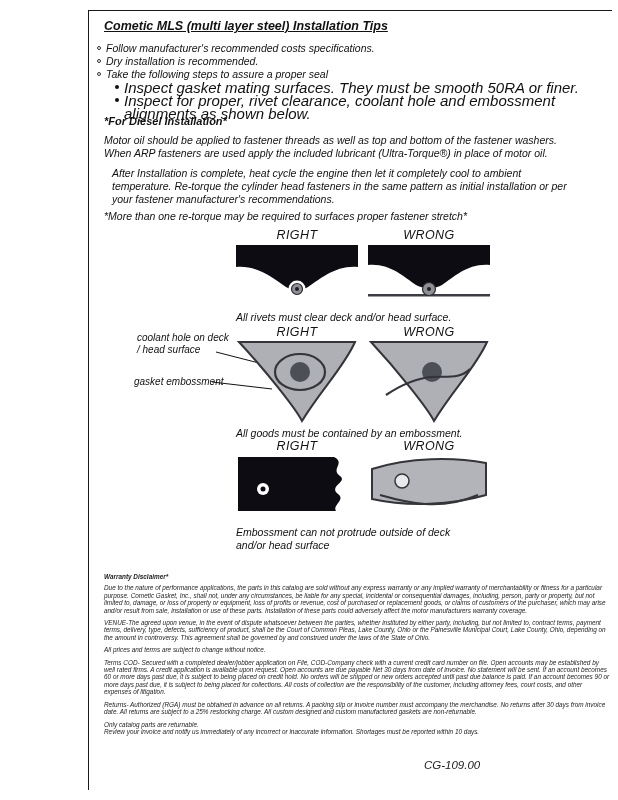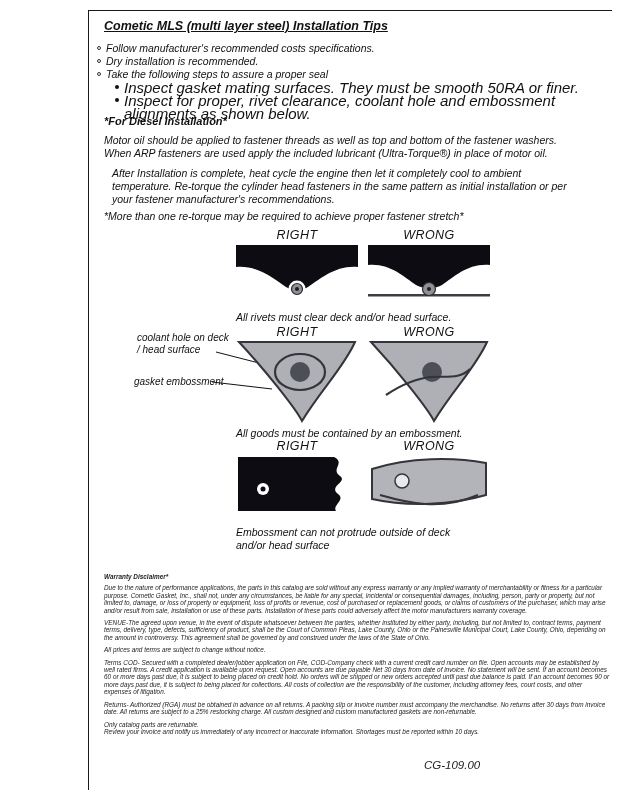--- a/index.html
+++ b/index.html
@@ -77,21 +77,21 @@
     </li>
     <li>
       <span class="b-fill"></span>
       <span>Inspect for proper, rivet clearance, coolant hole and embossment alignments as shown below.</span>
     </li>
   </ul>
 
   <h2 class="abs h2">*For Diesel Installation*</h2>
   <p class="abs para p1">Motor oil should be applied to fastener threads as well as top and bottom of the fastener washers. When ARP fasteners are used apply the included lubricant (Ultra-Torque®) in place of motor oil.</p>
   <p class="abs para p2">After Installation is complete, heat cycle the engine then let it completely cool to ambient temperature. Re-torque the cylinder head fasteners in the same pattern as initial installation or per your fastener manufacturer's recommendations.</p>
-  <p class="abs note">*More than one re-torque may be required to achieve proper fastener stretch*</p>
+  <p class="abs note">*More than one re-torque may be required to surfaces proper fastener stretch*</p>
 
   <div class="abs fig-label" style="left:236px; top:228px;">RIGHT</div>
   <div class="abs fig-label" style="left:368px; top:228px;">WRONG</div>
 
   <div class="abs fig" style="left:236px; top:245px;">
     <svg width="122" height="58" viewBox="0 0 122 58">
       <path d="M0,0 H122 V22 C100,20 84,34 72,42 C66,46 56,46 50,42 C38,34 22,20 0,22 Z" fill="#0c0c12"></path>
       <circle cx="61" cy="44" r="8.5" fill="#ffffff"></circle>
       <circle cx="61" cy="44" r="5.5" fill="#8e9096" stroke="#2a2a30" stroke-width="1.2"></circle>
       <circle cx="61" cy="44" r="2" fill="#1d1d24"></circle>

